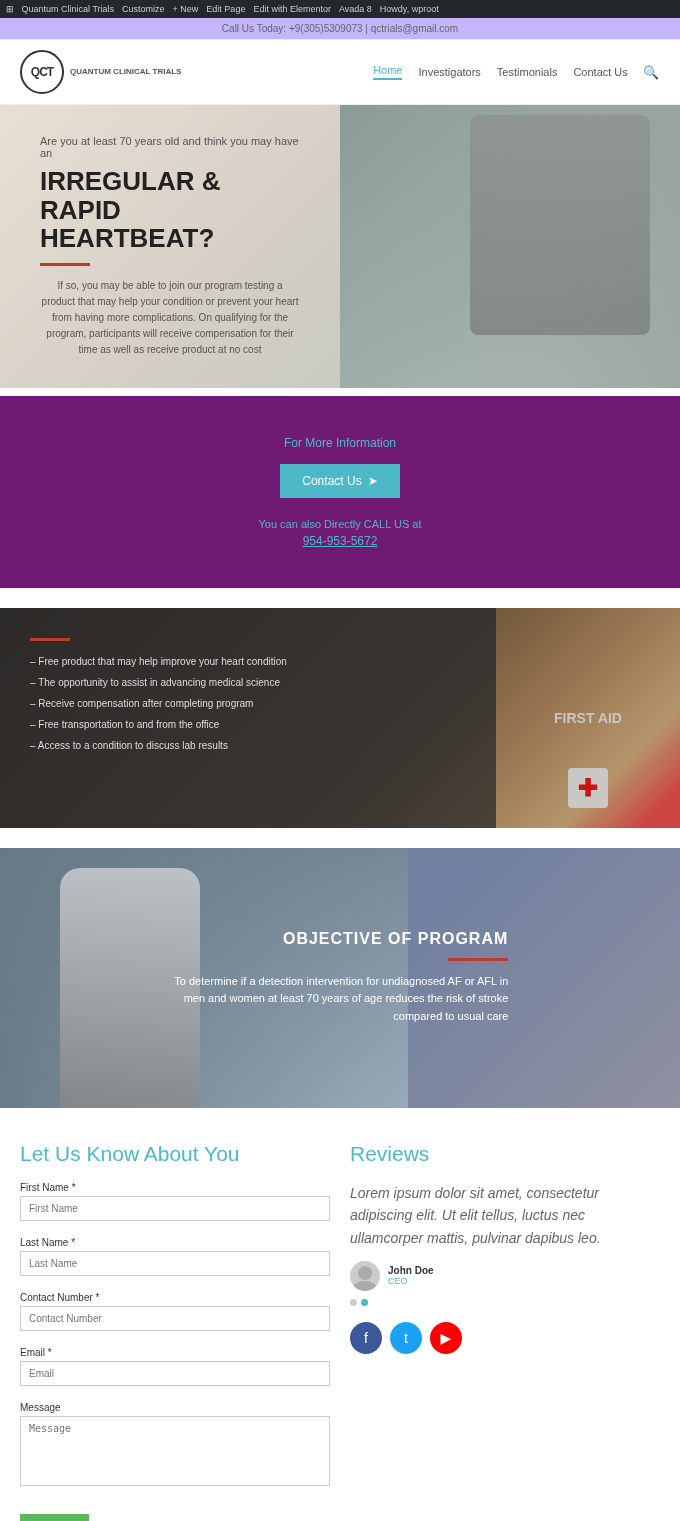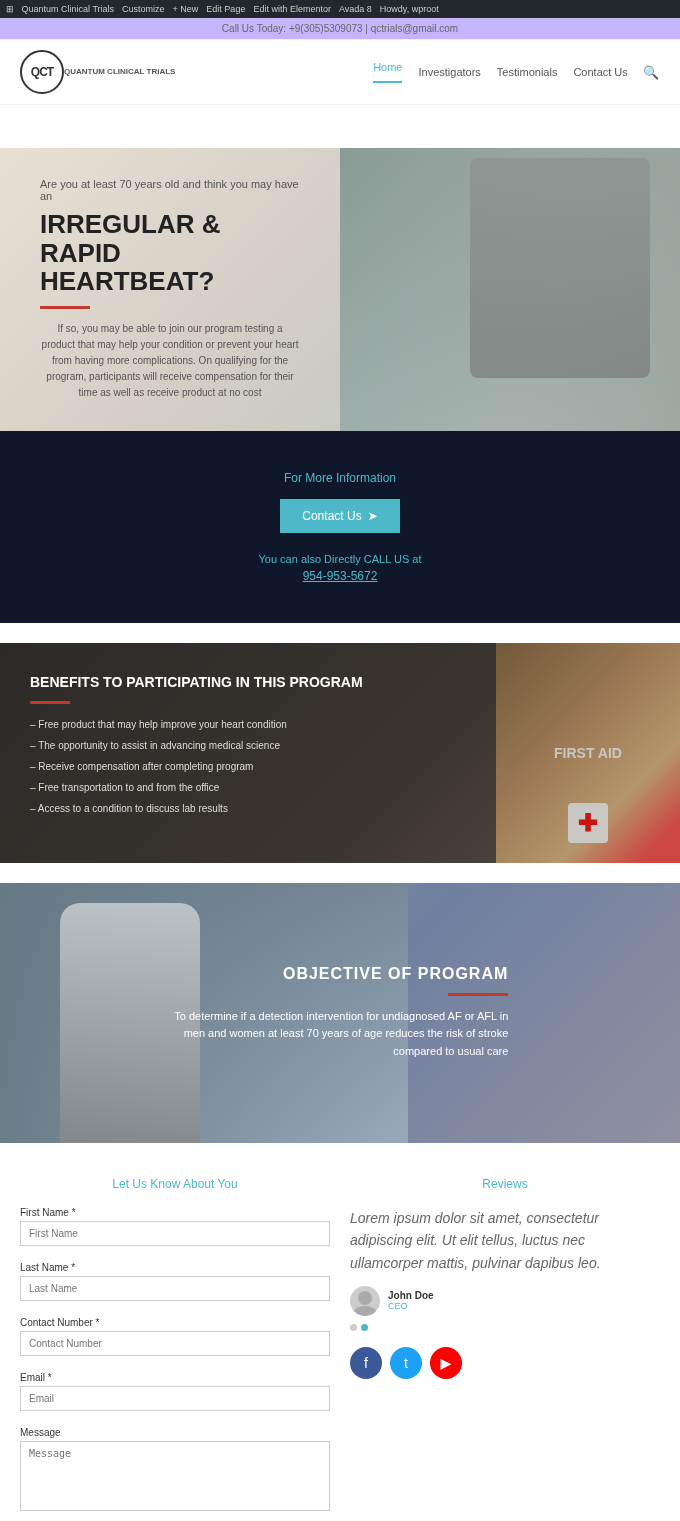--- a/index.html
+++ b/index.html
@@ -35,20 +35,21 @@
       display: flex;
       align-items: center;
       justify-content: space-between;
       padding: 10px 20px;
       background: #fff;
       border-bottom: 1px solid #eee;
     }
     .logo {
       display: flex;
       align-items: center;
+      gap: 6px;
     }
     .logo-circle {
       width: 44px;
       height: 44px;
       border: 2px solid #333;
       border-radius: 50%;
       display: flex;
       align-items: center;
       justify-content: center;
       font-size: 12px;
@@ -68,37 +69,36 @@
       gap: 16px;
     }
     .nav a {
       font-size: 11px;
       color: #555;
       text-decoration: none;
     }
     .nav a.active {
       color: #4db8c8;
       border-bottom: 2px solid #4db8c8;
-      padding-bottom: 8px;
+      padding-bottom: 2px;
     }
     .nav-search {
       font-size: 13px;
       color: #555;
       cursor: pointer;
     }
 
     
     .hero {
       position: relative;
       background: linear-gradient(135deg, #e8e0d5 0%, #d5cfc5 40%, #b8c5c0 100%);
       min-height: 240px;
       display: flex;
       align-items: center;
       overflow: hidden;
-      margin-top: 43px;
     }
     .hero-content {
       padding: 30px 40px;
       max-width: 340px;
       z-index: 2;
       position: relative;
     }
     .hero-subtitle {
       font-size: 11px;
       color: #555;
@@ -139,23 +139,24 @@
       top: 10px;
       width: 180px;
       height: 220px;
       background: linear-gradient(180deg, #888 0%, #666 100%);
       border-radius: 8px;
       opacity: 0.5;
     }
 
     
     .cta-section {
-      background: #0f172a;
+      background: #701a75;
       text-align: center;
       padding: 40px 20px;
+      margin-top: 8px;
     }
     .cta-for-more {
       font-size: 12px;
       color: #4db8c8;
       margin-bottom: 14px;
     }
     .cta-button {
       background: #4db8c8;
       color: #fff;
       border: none;
@@ -303,26 +304,25 @@
       gap: 20px;
       background: #fff;
     }
     .form-col {
       flex: 1;
     }
     .reviews-col {
       flex: 1;
     }
     .section-title-link {
-      font-size: 12px;
+      font-size: 21px;
       color: #4db8c8;
       text-decoration: none;
       display: block;
       margin-bottom: 16px;
-      text-align: center;
     }
     .form-group {
       margin-bottom: 16px;
     }
     .form-label {
       font-size: 10px;
       color: #333;
       display: block;
       margin-bottom: 3px;
     }
@@ -486,21 +486,20 @@
   <button class="cta-button">
     <span>Contact Us</span>
     <span>➤</span>
   </button>
   <p class="cta-also">You can also Directly CALL US at</p>
   <p class="cta-phone">954-953-5672</p>
 </div>
 
 <div class="benefits-section">
   <div class="benefits-content">
-    <h2 class="benefits-title">BENEFITS TO PARTICIPATING IN THIS PROGRAM</h2>
     <div class="benefits-divider"></div>
     <ul class="benefits-list">
       <li>– Free product that may help improve your heart condition</li>
       <li>– The opportunity to assist in advancing medical science</li>
       <li>– Receive compensation after completing program</li>
       <li>– Free transportation to and from the office</li>
       <li>– Access to a condition to discuss lab results</li>
     </ul>
   </div>
   <div class="benefits-image">

